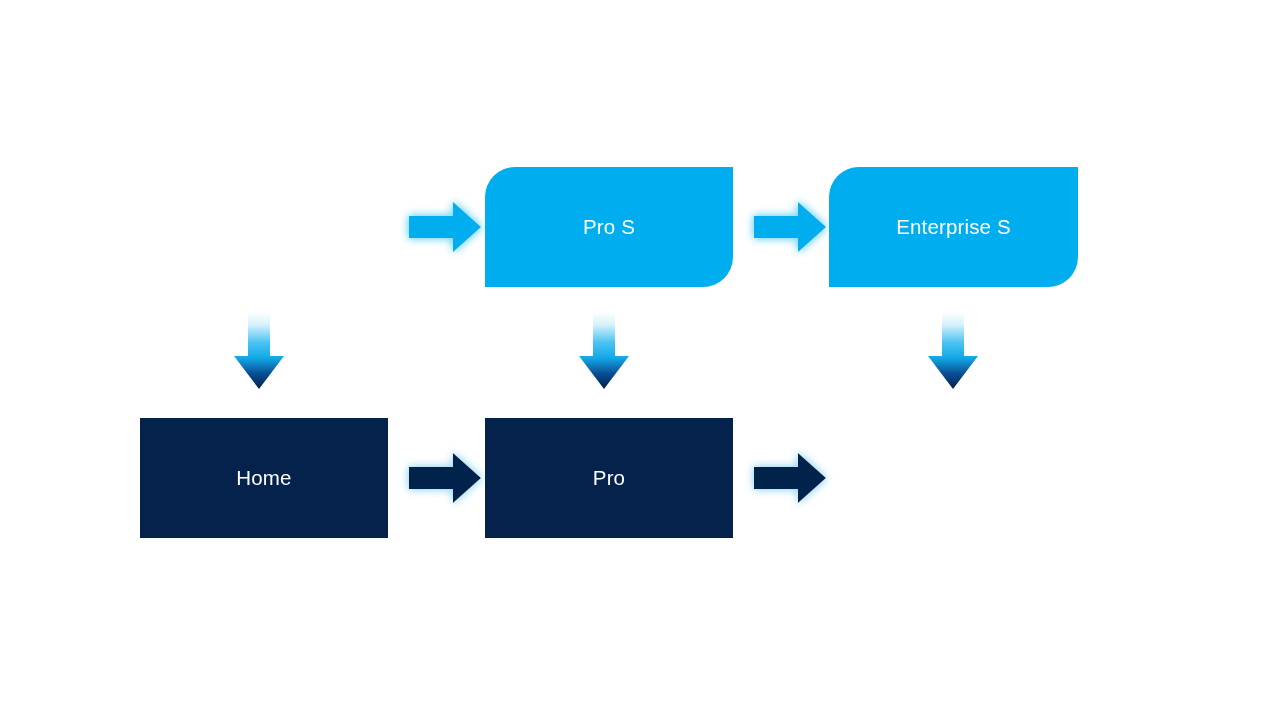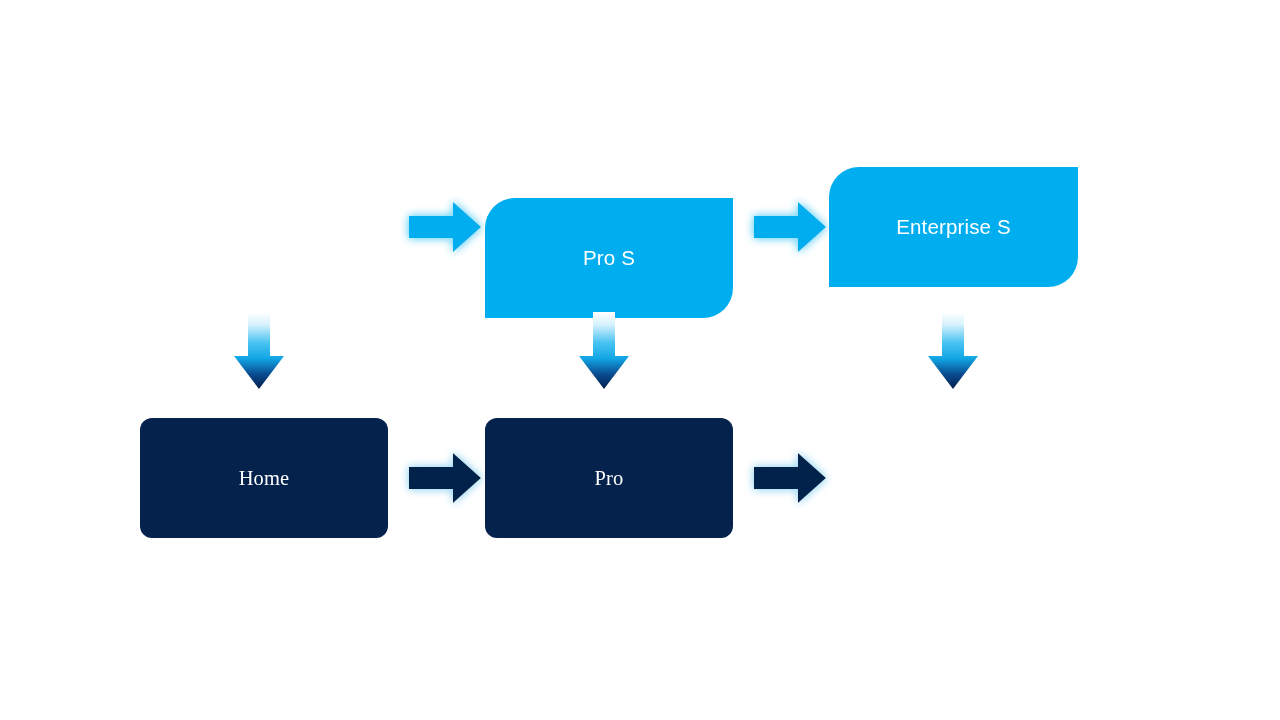--- a/index.html
+++ b/index.html
@@ -46,37 +46,36 @@
 
   
   .node-box.tier-service {
     background: #00AEEF;
     border-radius: 30px 0 30px 0;
   }
 
   
   .node-box.tier-product {
     background: #04224C;
-    border-radius: 12px;
-    font-family: Liberation Serif, serif;
+    border-radius: 0;
   }
 
   
   .arrow {
     position: absolute;
     pointer-events: none;
   }
   .arrow svg {
     display: block;
     overflow: visible;
   }
 
   
   .row1-box-1 { left: 140px; top: 167px; width: 248px; height: 120px; }
-  .row1-box-2 { left: 485px; top: 167px; width: 248px; height: 120px; margin-top: 31px; }
+  .row1-box-2 { left: 485px; top: 167px; width: 248px; height: 120px; }
   .row1-box-3 { left: 829px; top: 167px; width: 249px; height: 120px; }
 
   
   .row2-box-1 { left: 140px; top: 418px; width: 248px; height: 120px; }
   .row2-box-2 { left: 485px; top: 418px; width: 248px; height: 120px; }
   .row2-box-3 { left: 829px; top: 418px; width: 249px; height: 120px; }
 
   
   .h-arrow-top-1 { left: 403px; top: 196px; width: 82px; height: 62px; }
   .h-arrow-top-2 { left: 748px; top: 196px; width: 82px; height: 62px; }

